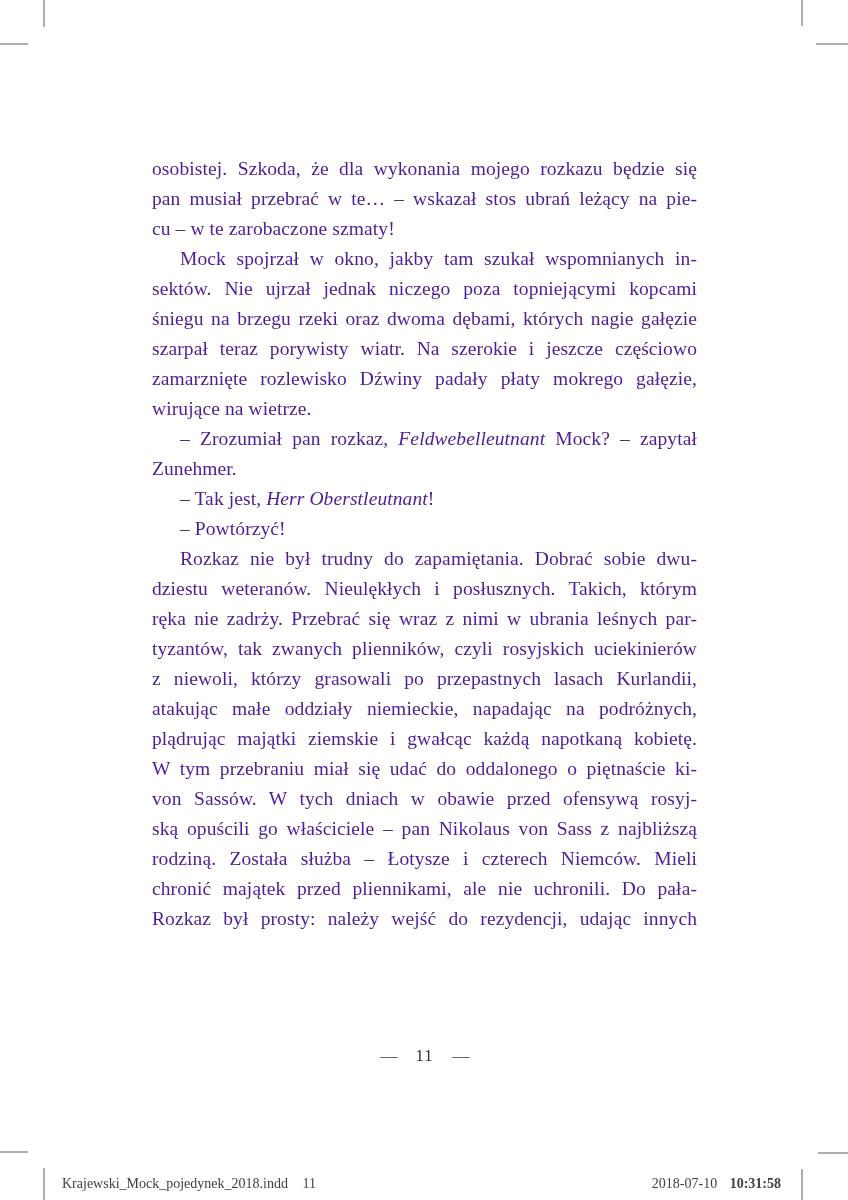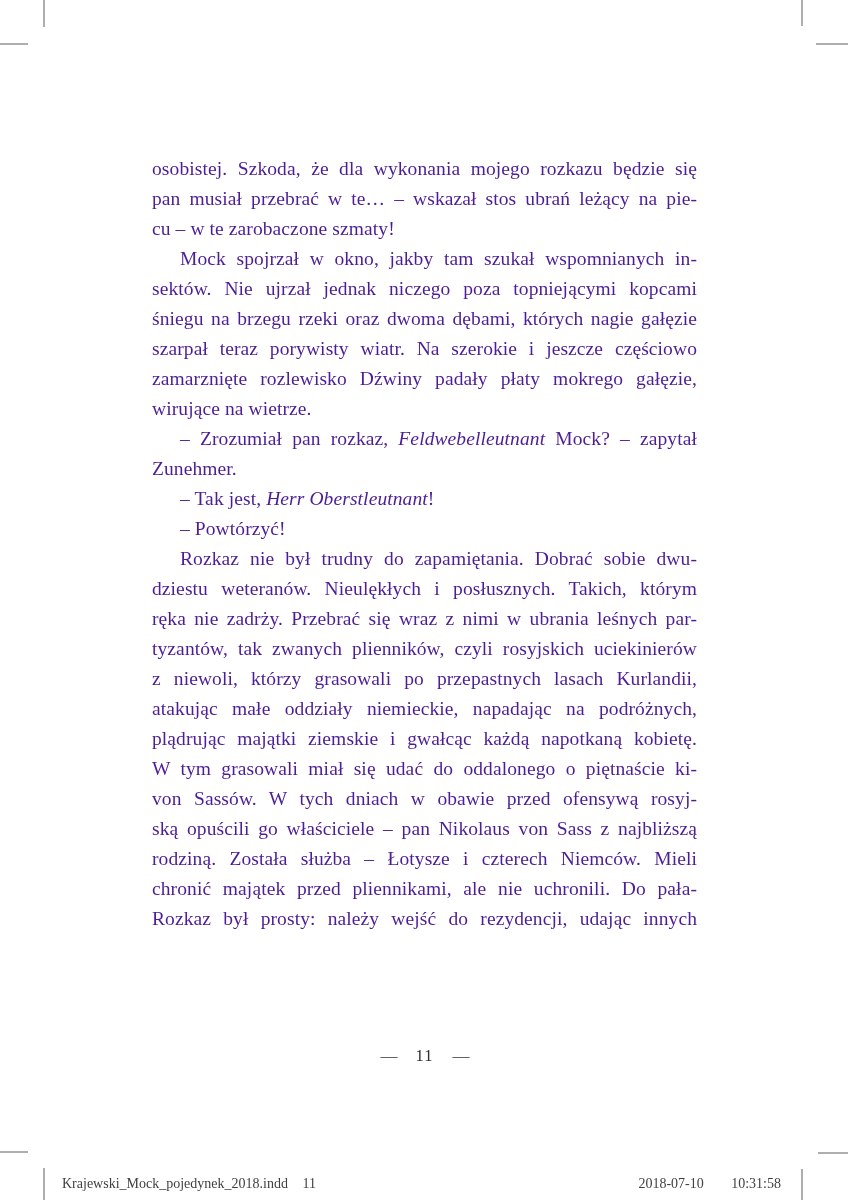--- a/index.html
+++ b/index.html
@@ -95,21 +95,22 @@
   #footer .slug-left .slug-page {
     margin-left: 11px;
   }
   #footer .slug-right {
     position: absolute;
     right: 67px;
     top: 0;
     white-space: nowrap;
   }
   #footer .slug-time {
-    margin-left: 24px;
+    margin-left: 9px;
+    font-weight: bold;
   }
 </style>
 </head>
 <body>
 
 <div id="page">
 
   <div class="crop v" style="left:43px; top:0;    height:27px;"></div>
   <div class="crop h" style="left:0;    top:43px; width:28px;"></div>
 
@@ -136,21 +137,21 @@
       <div class="line"><span>Zunehmer.</span></div>
       <div class="line indent"><span>– Tak jest, </span><em>Herr Oberstleutnant</em><span>!</span></div>
       <div class="line indent"><span>– Powtórzyć!</span></div>
       <div class="line just indent"><span>Rozkaz nie był trudny do zapamiętania. Dobrać sobie dwu-</span></div>
       <div class="line just"><span>dziestu weteranów. Nieulękłych i posłusznych. Takich, którym</span></div>
       <div class="line just"><span>ręka nie zadrży. Przebrać się wraz z nimi w ubrania leśnych par-</span></div>
       <div class="line just"><span>tyzantów, tak zwanych plienników, czyli rosyjskich uciekinierów</span></div>
       <div class="line just"><span>z niewoli, którzy grasowali po przepastnych lasach Kurlandii,</span></div>
       <div class="line just"><span>atakując małe oddziały niemieckie, napadając na podróżnych,</span></div>
       <div class="line just"><span>plądrując majątki ziemskie i gwałcąc każdą napotkaną kobietę.</span></div>
-      <div class="line just"><span>W tym grasowali miał się udać do oddalonego o piętnaście ki-</span></div>
+      <div class="line just"><span>W tym przebraniu miał się udać do oddalonego o piętnaście ki-</span></div>
       <div class="line just"><span>von Sassów. W tych dniach w obawie przed ofensywą rosyj-</span></div>
       <div class="line just"><span>ską opuścili go właściciele – pan Nikolaus von Sass z najbliższą</span></div>
       <div class="line just"><span>rodziną. Została służba – Łotysze i czterech Niemców. Mieli</span></div>
       <div class="line just"><span>chronić majątek przed pliennikami, ale nie uchronili. Do pała-</span></div>
       <div class="line just"><span>Rozkaz był prosty: należy wejść do rezydencji, udając innych</span></div>
     </div>
 
   <div id="folio">
     <span class="folio-dash">—</span>
     <span class="folio-num">11</span>

